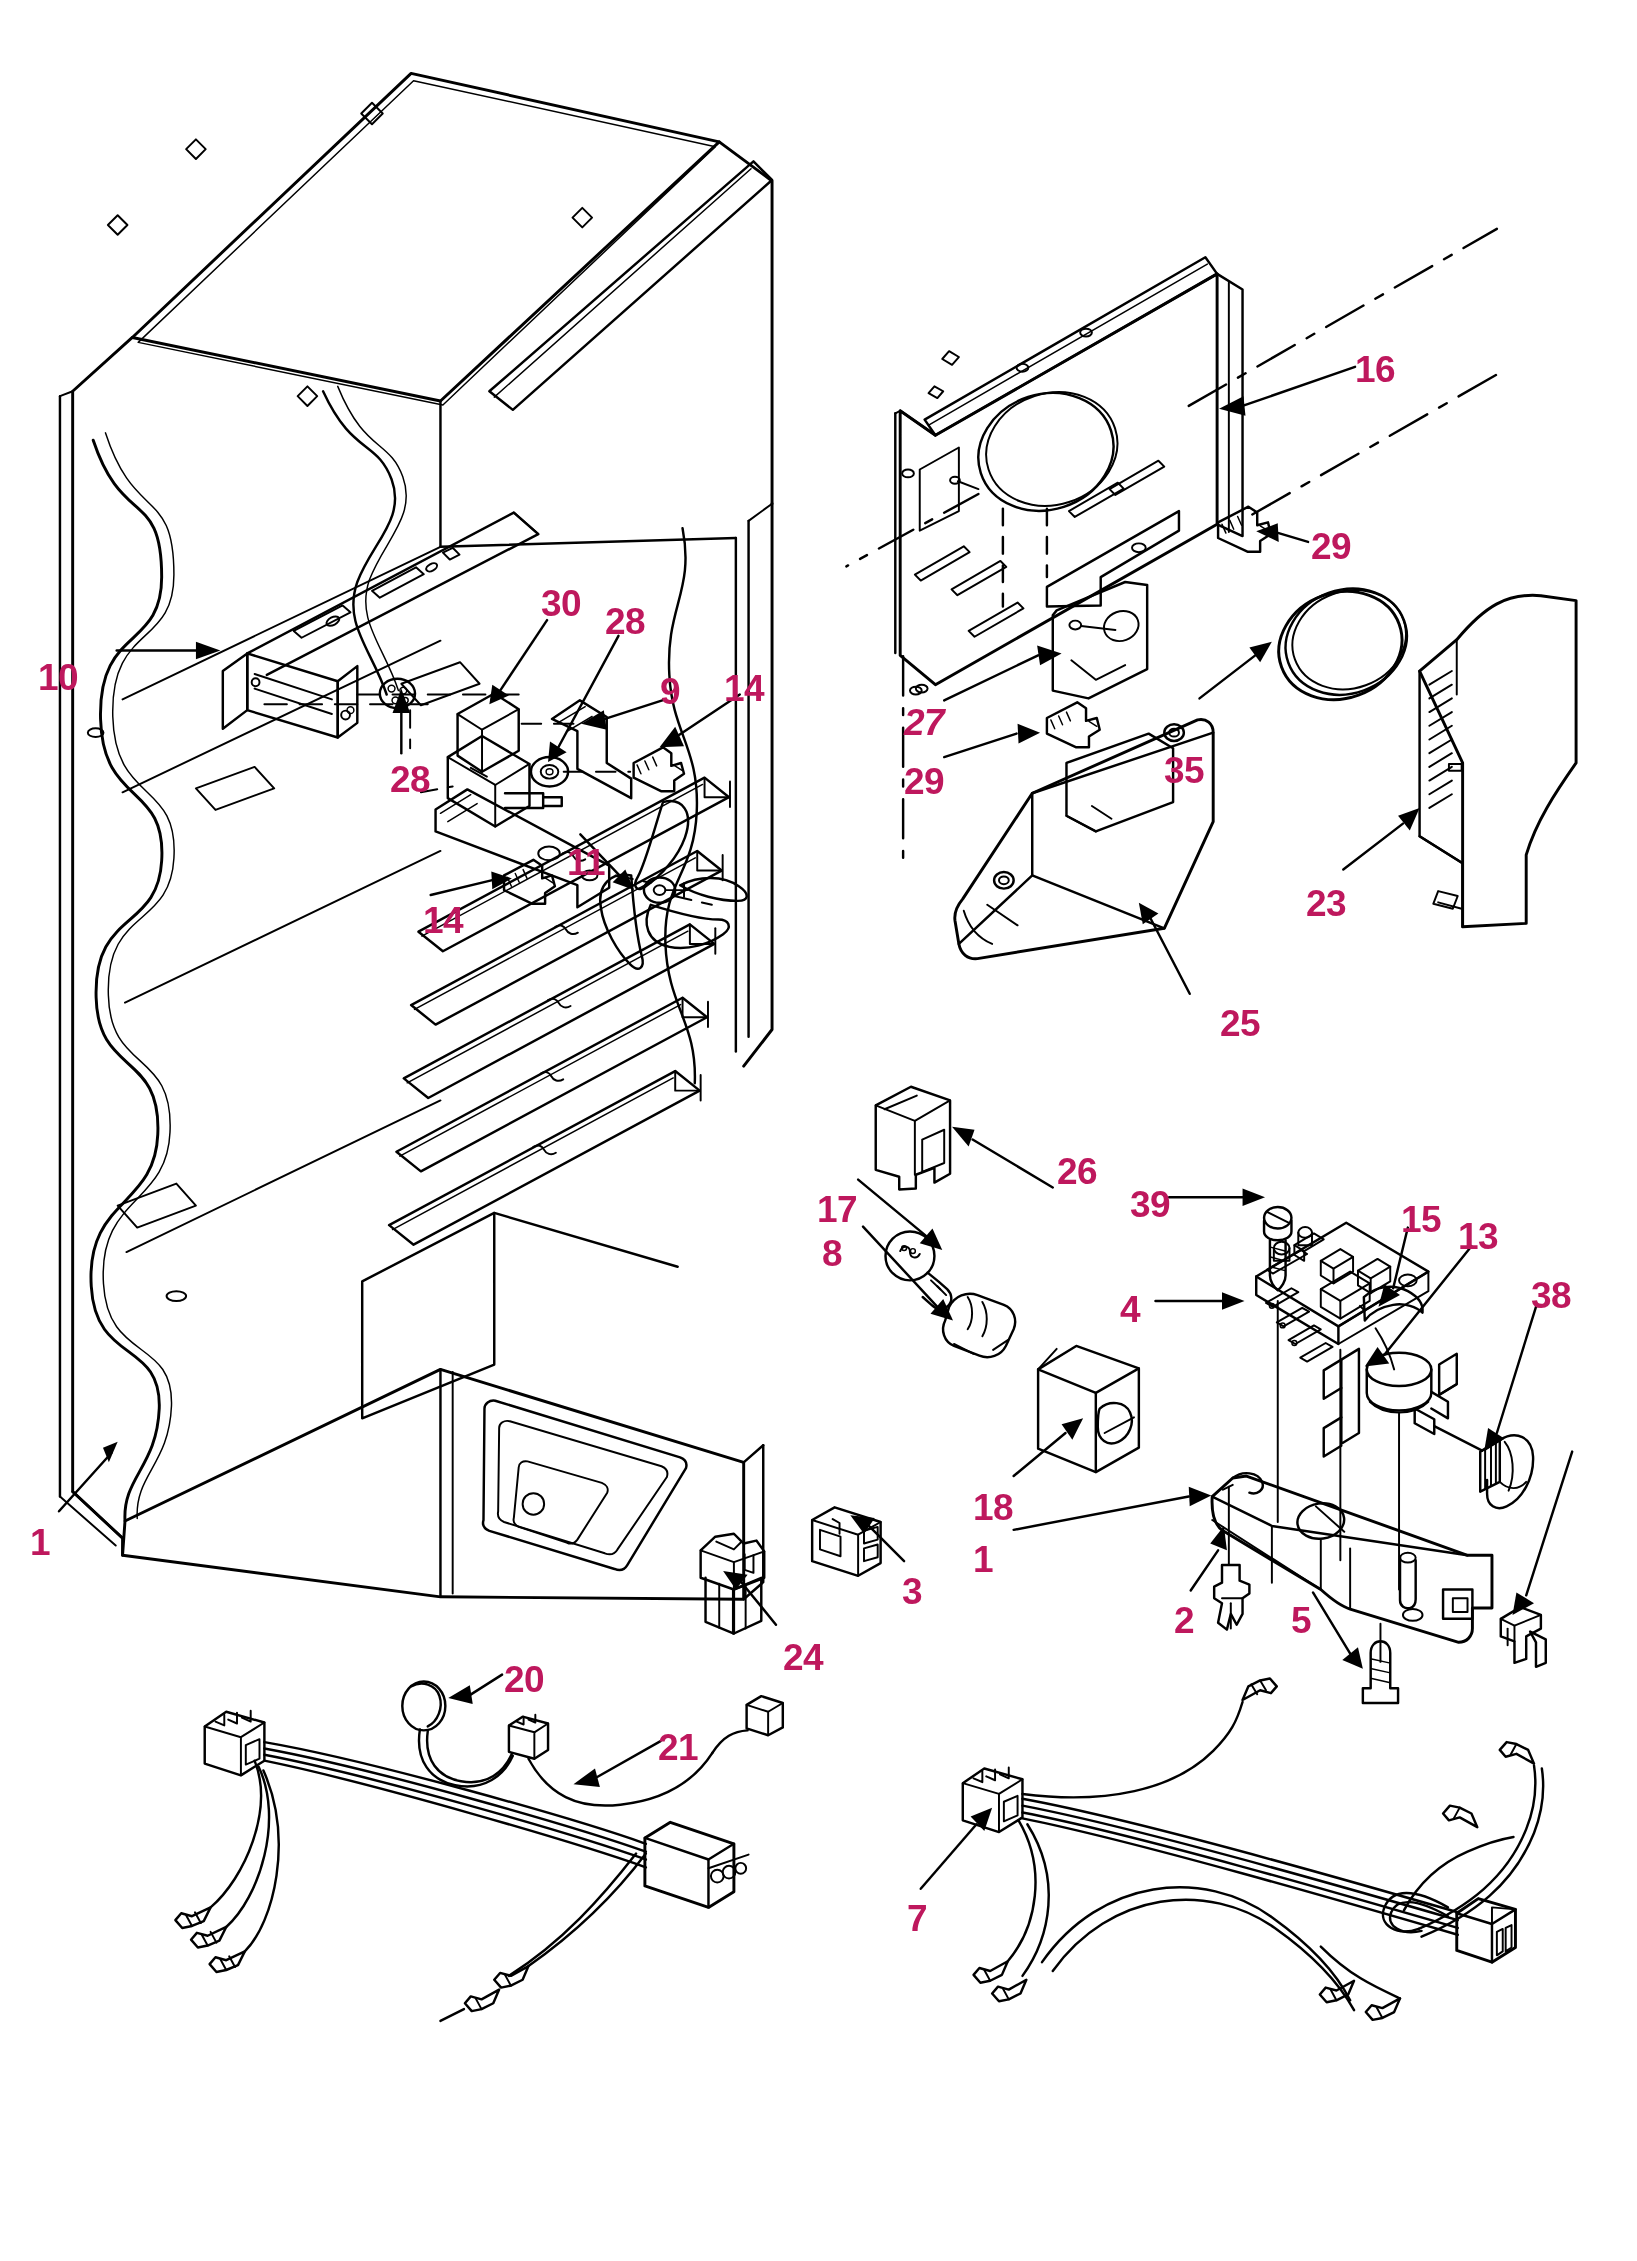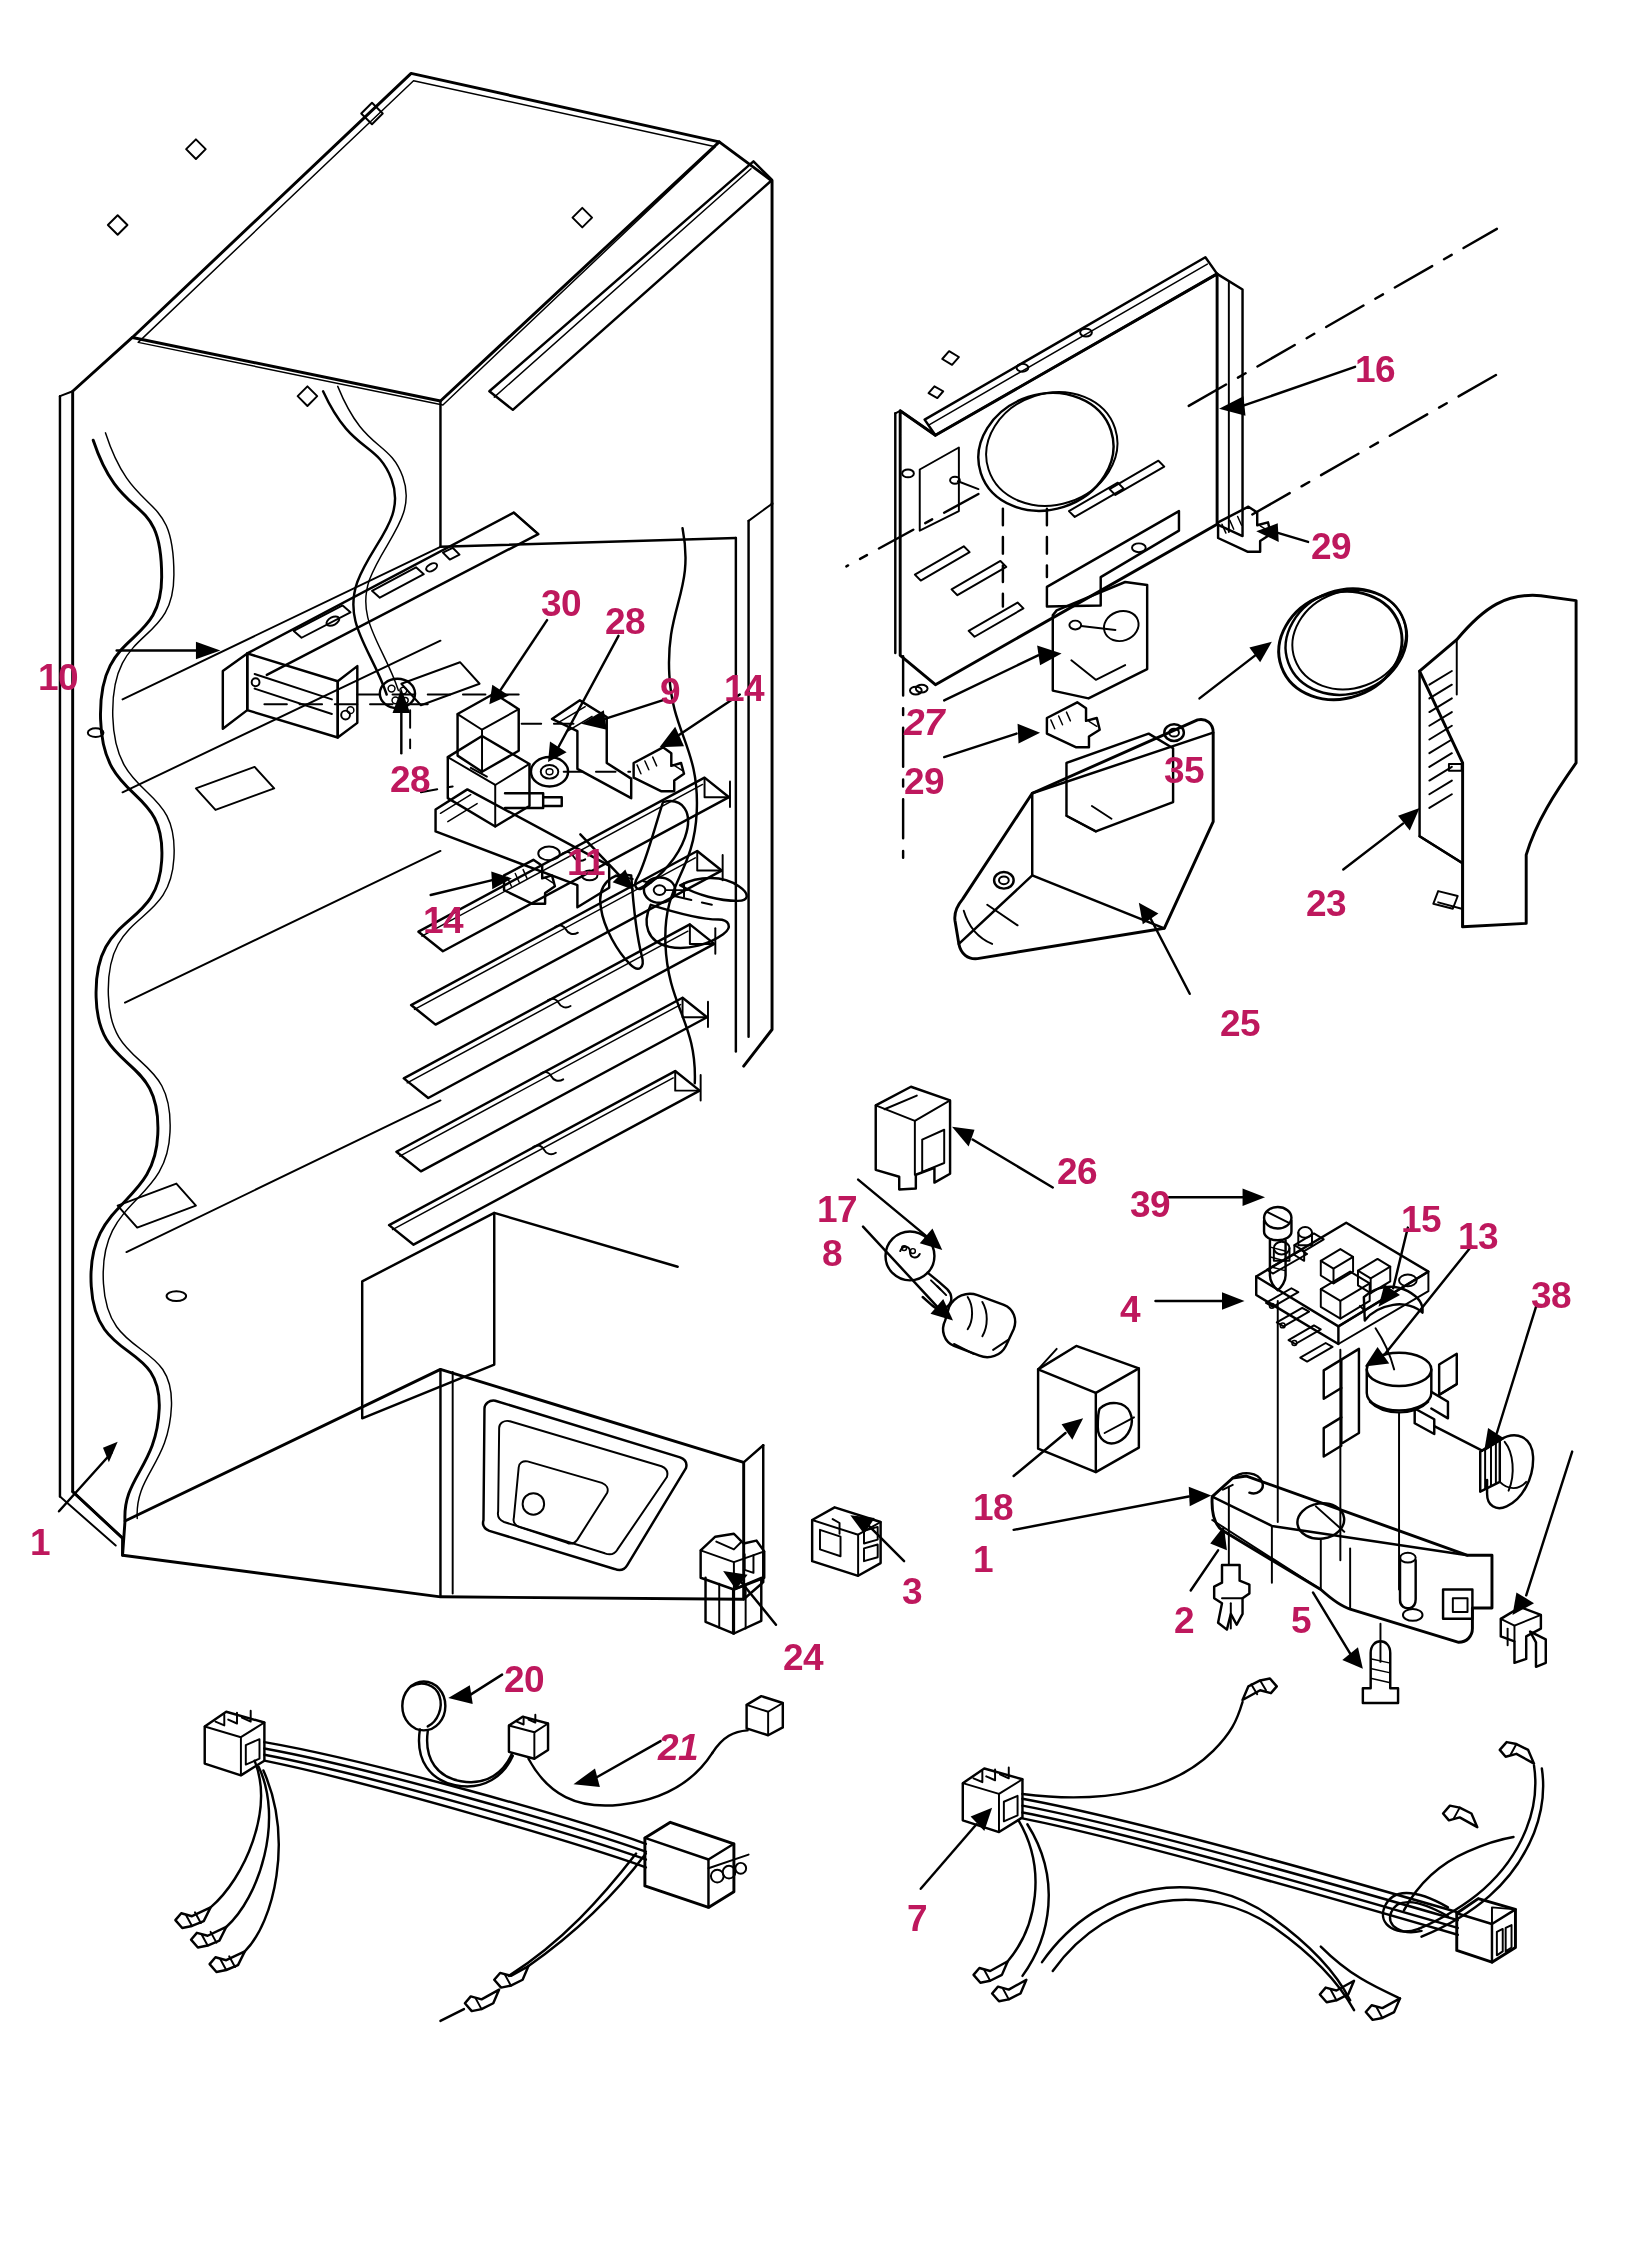--- a/index.html
+++ b/index.html
@@ -849,18 +849,18 @@
       <div class="callout" style="left: 1458px; top: 1218px;">13</div>
       <div class="callout" style="left: 1531px; top: 1277px;">38</div>
       <div class="callout" style="left: 973px; top: 1489px;">18</div>
       <div class="callout" style="left: 973px; top: 1541px;">1</div>
       <div class="callout" style="left: 1644px; top: 1423px; margin-top: 19px;">19</div>
       <div class="callout" style="left: 1174px; top: 1602px;">2</div>
       <div class="callout" style="left: 1291px; top: 1602px;">5</div>
       <div class="callout" style="left: 902px; top: 1573px;">3</div>
       <div class="callout" style="left: 783px; top: 1639px;">24</div>
       <div class="callout" style="left: 504px; top: 1661px;">20</div>
-      <div class="callout" style="left: 658px; top: 1729px; font-style: italic;">21</div>
+      <div class="callout" style="left: 658px; top: 1729px;">21</div>
       <div class="callout" style="left: 907px; top: 1900px;">7</div>
     </div>
 
 </div>
 
 
 </body></html>

